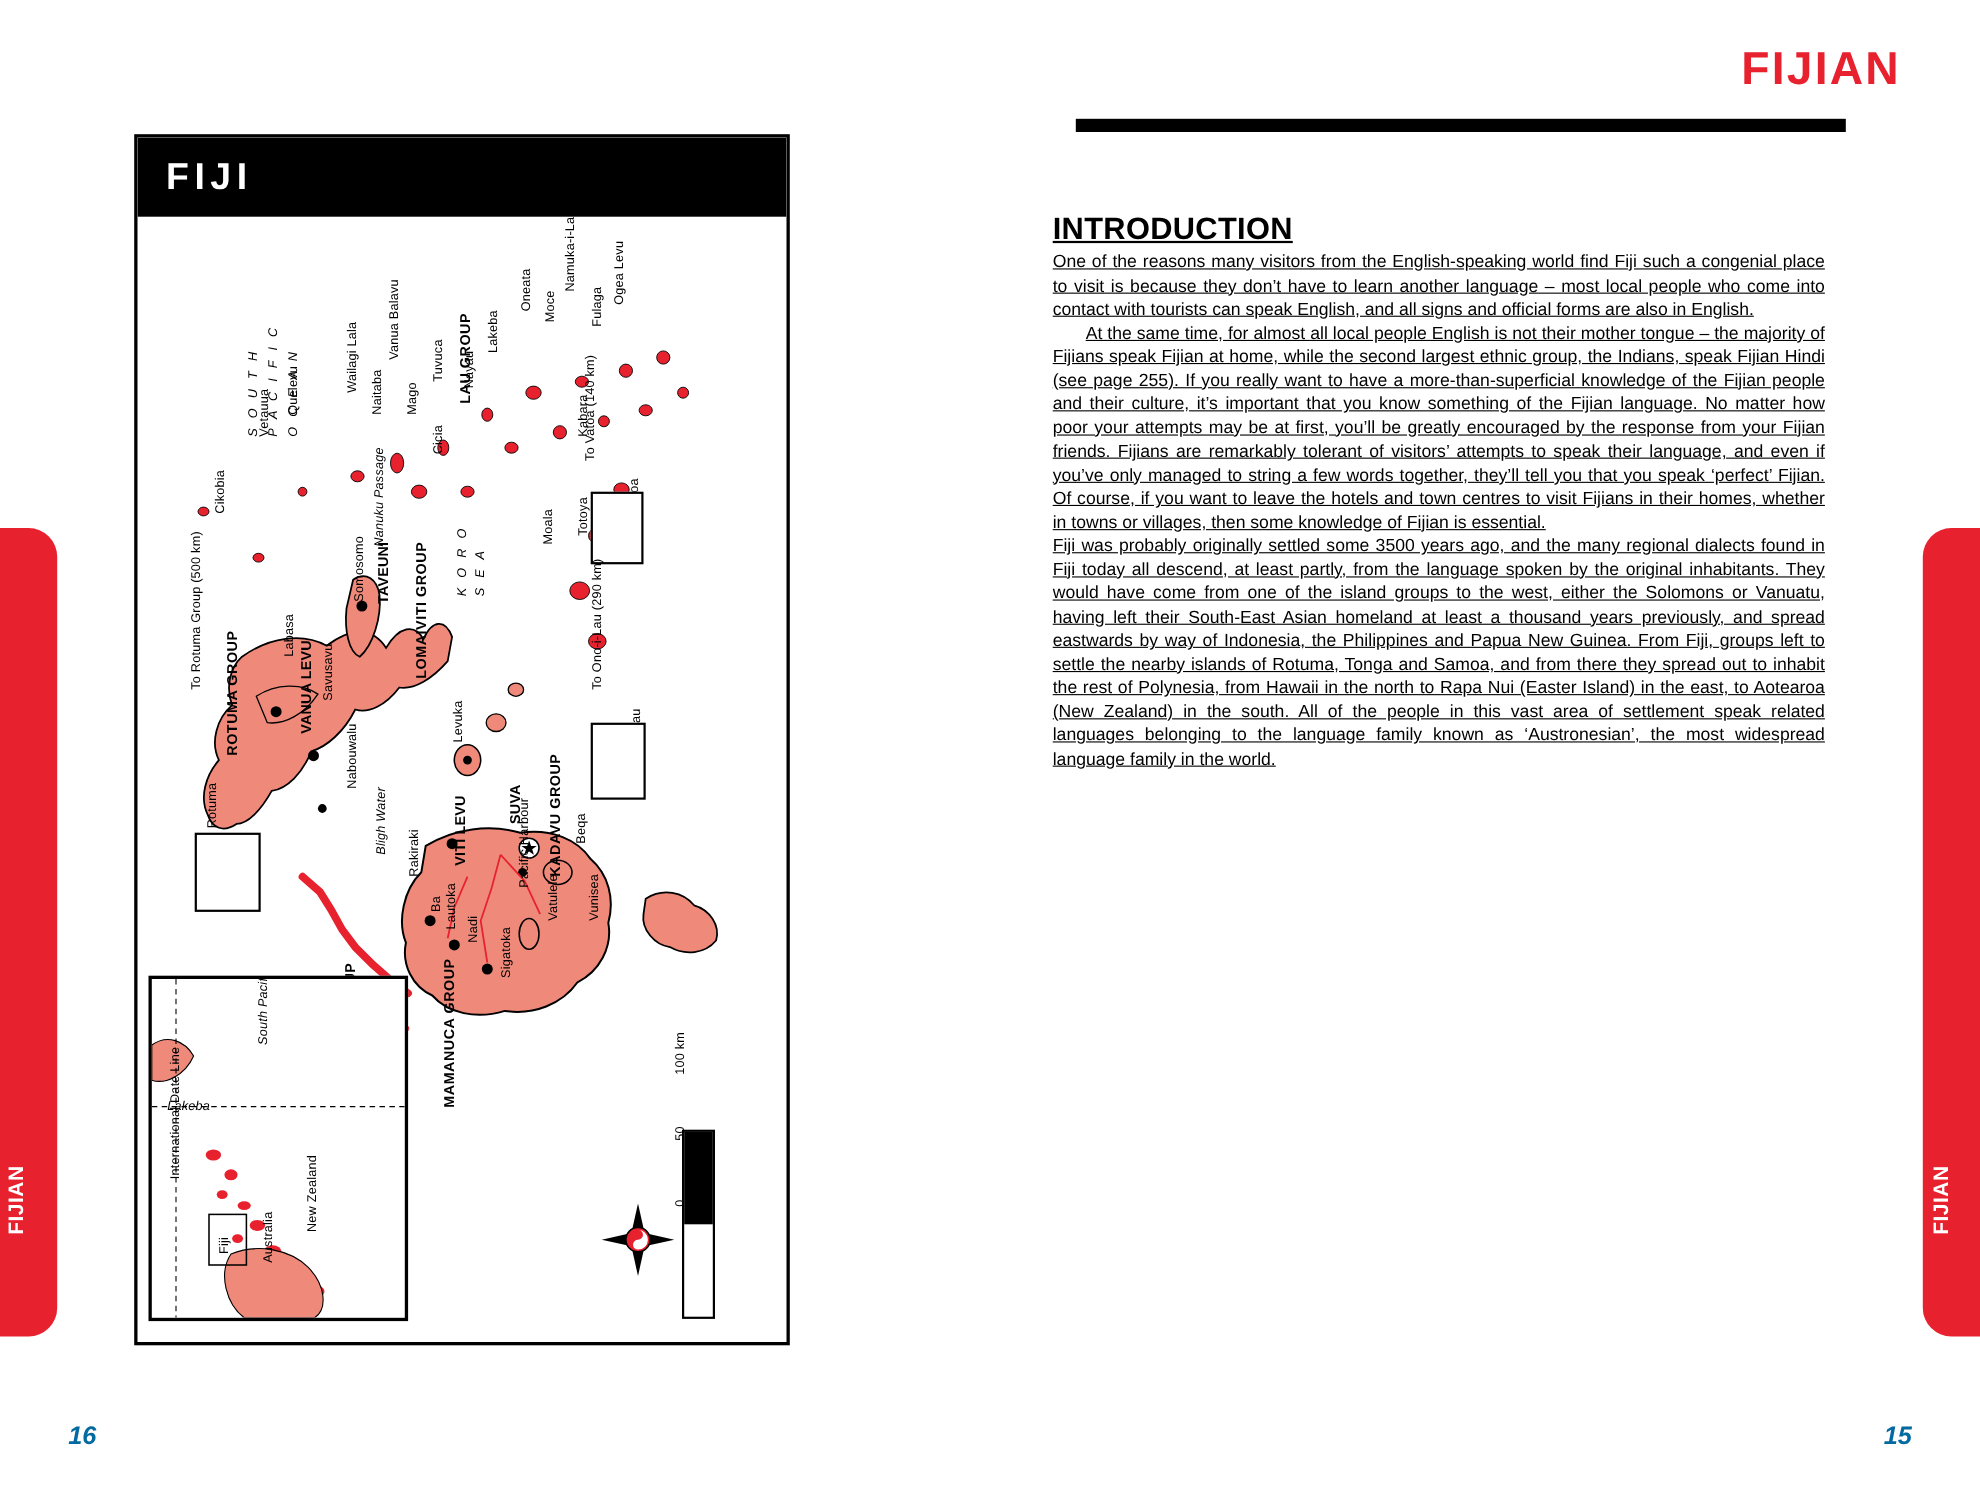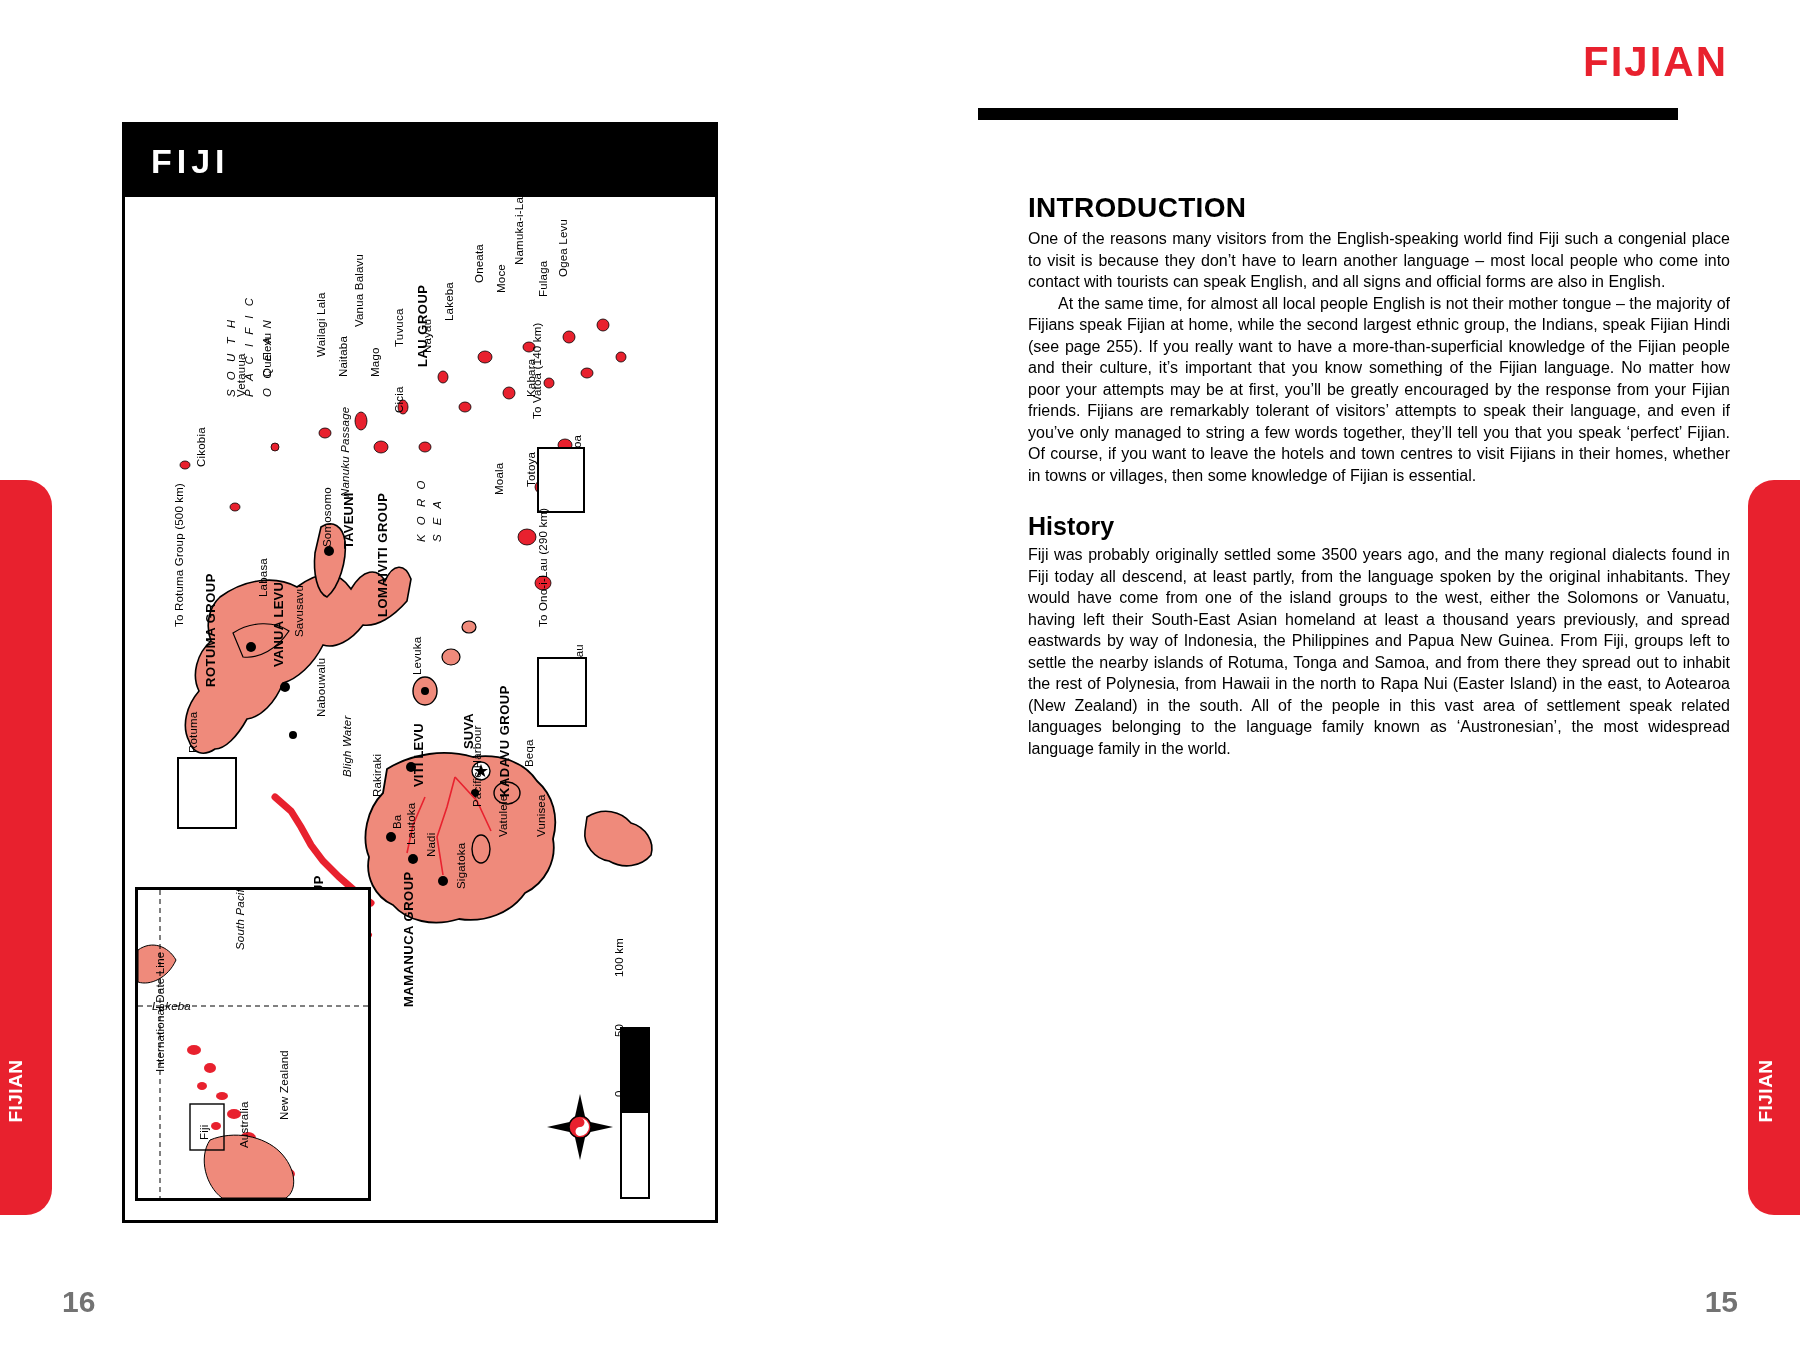--- a/index.html
+++ b/index.html
@@ -57,23 +57,24 @@
   }
   #right-tab .tab-label {
     left: -14px;
     top: 600px;
     transform: rotate(-90deg);
   }
 
   
   .folio {
     position: absolute;
-    font-size: 30px;
-    font-weight: 700;
-    color: #737373;
+    font-size: 23px;
+    font-weight: 700;
+    color: #0369a1;
+    font-style: italic;
   }
   #folio-left { left: 62px; bottom: 36px; }
   #folio-right { right: 62px; bottom: 36px; }
 
   
   .running-head {
     position: absolute;
     right: 72px;
     top: 38px;
     font-size: 42px;
@@ -84,23 +85,24 @@
   .head-rule {
     position: absolute;
     left: 978px;
     top: 108px;
     width: 700px;
     height: 12px;
     background: #000;
   }
   .text-col {
     position: absolute;
-    left: 1028px;
+    left: 957px;
     top: 192px;
     width: 702px;
+    text-decoration: underline;
   }
   .sec-title {
     font-size: 28px;
     font-weight: 700;
     color: #000;
     margin: 0 0 4px 0;
     letter-spacing: 0.3px;
   }
   .sub-title {
     font-size: 25px;
@@ -223,21 +225,20 @@
   <div class="folio" id="folio-left">16</div>
   <div class="folio" id="folio-right">15</div>
 
   <div class="running-head">FIJIAN</div>
   <div class="head-rule"></div>
 
   <div class="text-col">
     <h2 class="sec-title">INTRODUCTION</h2>
     <p class="body">One of the reasons many visitors from the English-speaking world find Fiji such a congenial place to visit is because they don’t have to learn another language – most local people who come into contact with tourists can speak English, and all signs and official forms are also in English.</p>
     <p class="body indent">At the same time, for almost all local people English is not their mother tongue – the majority of Fijians speak Fijian at home, while the second largest ethnic group, the Indians, speak Fijian Hindi (see page 255). If you really want to have a more-than-superficial knowledge of the Fijian people and their culture, it’s important that you know something of the Fijian language. No matter how poor your attempts may be at first, you’ll be greatly encouraged by the response from your Fijian friends. Fijians are remarkably tolerant of visitors’ attempts to speak their language, and even if you’ve only managed to string a few words together, they’ll tell you that you speak ‘perfect’ Fijian. Of course, if you want to leave the hotels and town centres to visit Fijians in their homes, whether in towns or villages, then some knowledge of Fijian is essential.</p>
-    <h3 class="sub-title">History</h3>
     <p class="body">Fiji was probably originally settled some 3500 years ago, and the many regional dialects found in Fiji today all descend, at least partly, from the language spoken by the original inhabitants. They would have come from one of the island groups to the west, either the Solomons or Vanuatu, having left their South-East Asian homeland at least a thousand years previously, and spread eastwards by way of Indonesia, the Philippines and Papua New Guinea. From Fiji, groups left to settle the nearby islands of Rotuma, Tonga and Samoa, and from there they spread out to inhabit the rest of Polynesia, from Hawaii in the north to Rapa Nui (Easter Island) in the east, to Aotearoa (New Zealand) in the south. All of the people in this vast area of settlement speak related languages belonging to the language family known as ‘Austronesian’, the most widespread language family in the world.</p>
   </div>
 
   <div class="map-frame">
     <div class="map-title-bar">
       <span>FIJI</span>
     </div>
 
     <div class="map-body">
       <svg width="590" height="1020" viewBox="0 0 590 1020" xmlns="http://www.w3.org/2000/svg">

